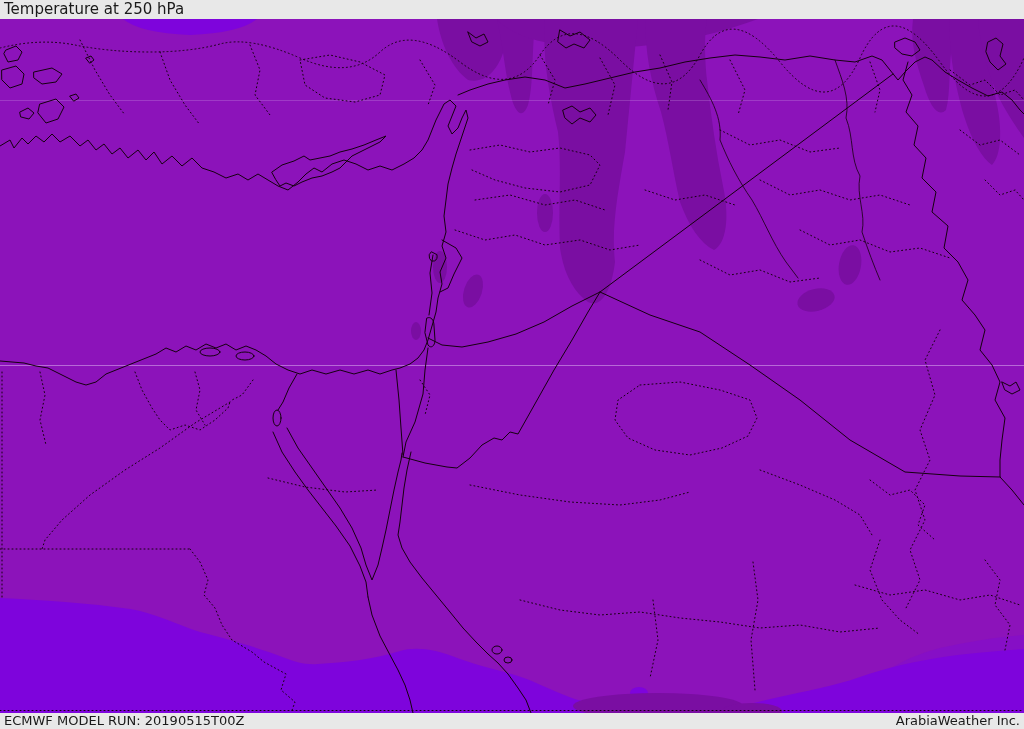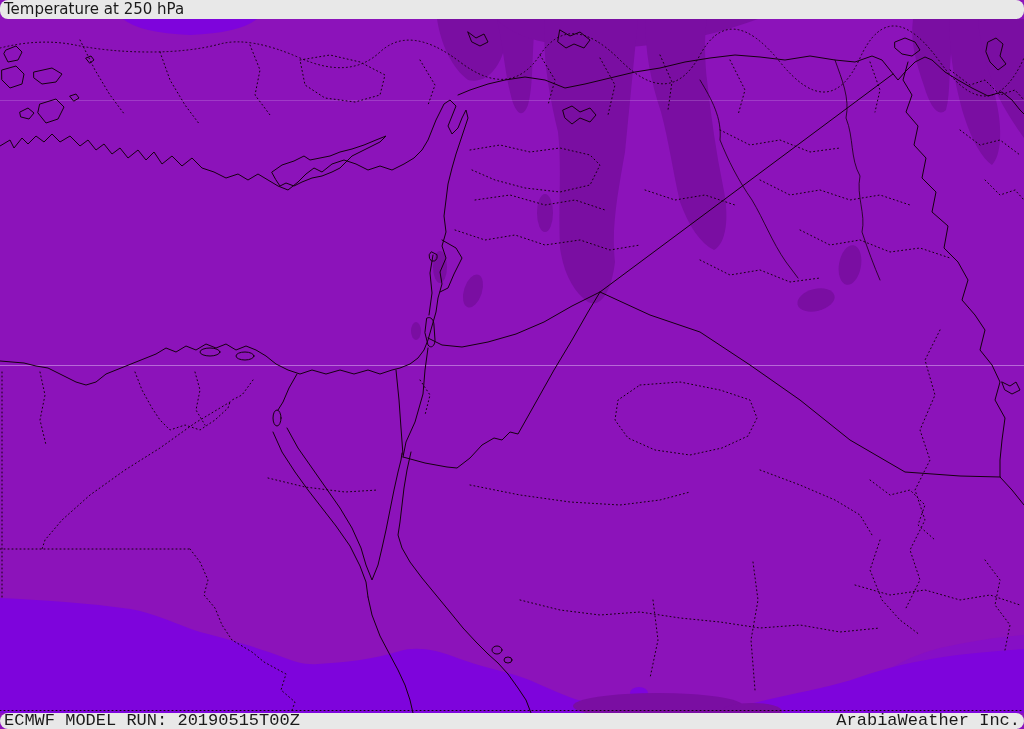--- a/index.html
+++ b/index.html
@@ -5,24 +5,24 @@
   html,body{margin:0;padding:0;}
   body{
     width:1024px;height:729px;position:relative;overflow:hidden;
     font-family:"DejaVu Sans","Liberation Sans",sans-serif;
     background:var(--c-base,#8C13BA);
   }
   .bar{
     position:absolute;left:0;width:1024px;
     background:var(--c-bar,#e8e8e8);color:var(--c-bartext,#1a1a1a);
     display:flex;justify-content:space-between;align-items:center;
-    box-sizing:border-box;padding:0 4px;border-radius:8px;
+    box-sizing:border-box;padding:0 4px;
   }
   .bar.top{top:0;height:19px;font-size:15px;line-height:19px;}
-  .bar.bottom{top:713px;height:16px;font-size:17px;line-height:16px;font-family:Liberation Mono, monospace;}
+  .bar.bottom{top:713px;height:16px;font-size:13px;line-height:16px;}
   .bar .left{white-space:nowrap;}
   .bar .right{white-space:nowrap;}
   #map{position:absolute;top:19px;left:0;}
   svg{display:block;}
 </style>
 </head>
 <body style="--c-base: #8C13BA; --c-cold: #7A0EA2; --c-warm: #7E04DC; --c-mid: #860FC6; --c-line: #16000F; --c-grat: rgba(235,210,250,0.45); --c-bar: #e8e8e8; --c-bartext: #1a1a1a;">
 
 <div class="bar top">
   <span class="left">Temperature at 250 hPa</span>

